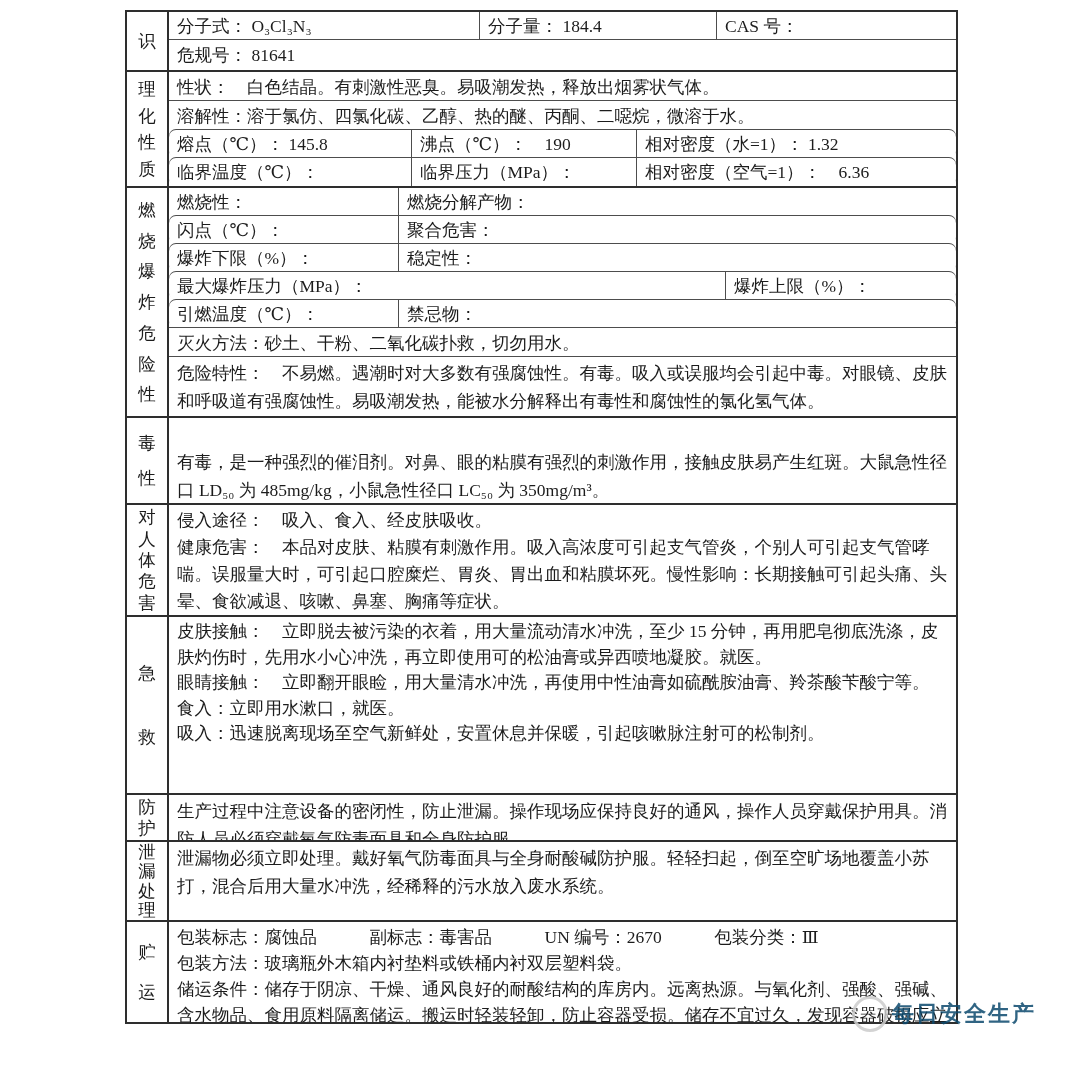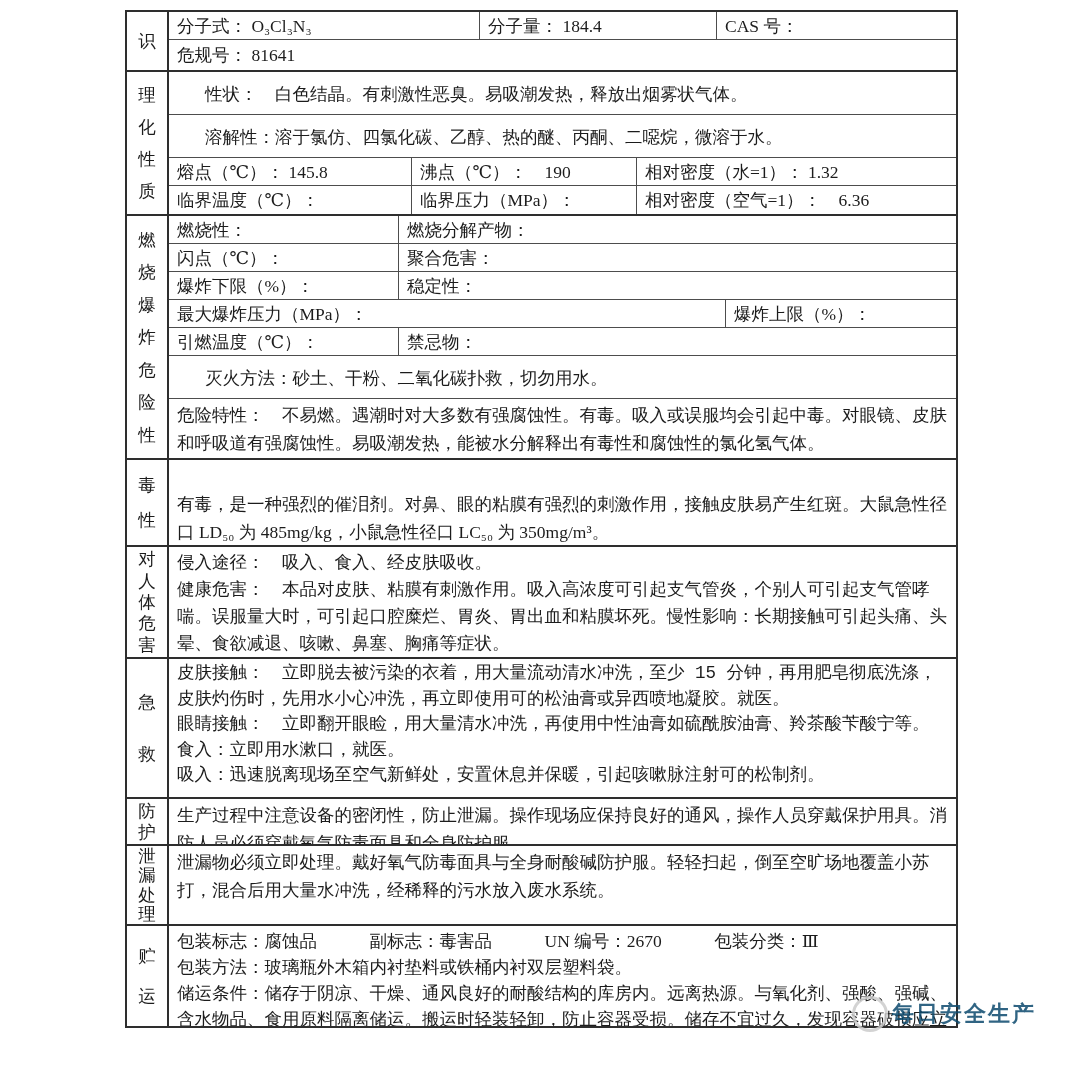--- a/index.html
+++ b/index.html
@@ -43,23 +43,23 @@
   .cell + .cell{box-shadow:-1px 0 0 #4d4d4d;}
   .ml{align-items:flex-start;padding-top:2px;display:block;}
   .cfill{flex:1;min-width:0;}
   
   .ca1{flex:0 0 311px;} .ca2{flex:0 0 237px;}
   
   .cb1{flex:0 0 243px;} .cb2{flex:0 0 225px;}
   
   .cc1{flex:0 0 230px;}
   
-  .r28{height:28px;} .r29{height:43px;padding-left:28px;} .r30{height:30px;}
+  .r28{height:28px;border-radius:7px;} .r29{height:29px;} .r30{height:30px;}
   .r59{height:59px;} .r57{height:57px;margin-top:28px;} .r110{height:110px;}
-  .r150{height:138px;font-family:Liberation Mono, monospace;} .r63{height:45px;} .r90{height:78px;} .r132{height:100px;}
+  .r150{height:176px;} .r63{height:45px;} .r90{height:78px;} .r132{height:100px;}
   .lh28{line-height:28px;} .lh27{line-height:27px;} .lh26{line-height:26px;} .lh255{line-height:25.5px;}
   
   .watermark{
     position:absolute;left:852px;top:996px;
     display:flex;align-items:center;
     opacity:0.85;z-index:5;pointer-events:none;
   }
   .wm-ring{
     width:36px;height:36px;border-radius:50%;
     border:3px solid #cccccc;box-sizing:border-box;

